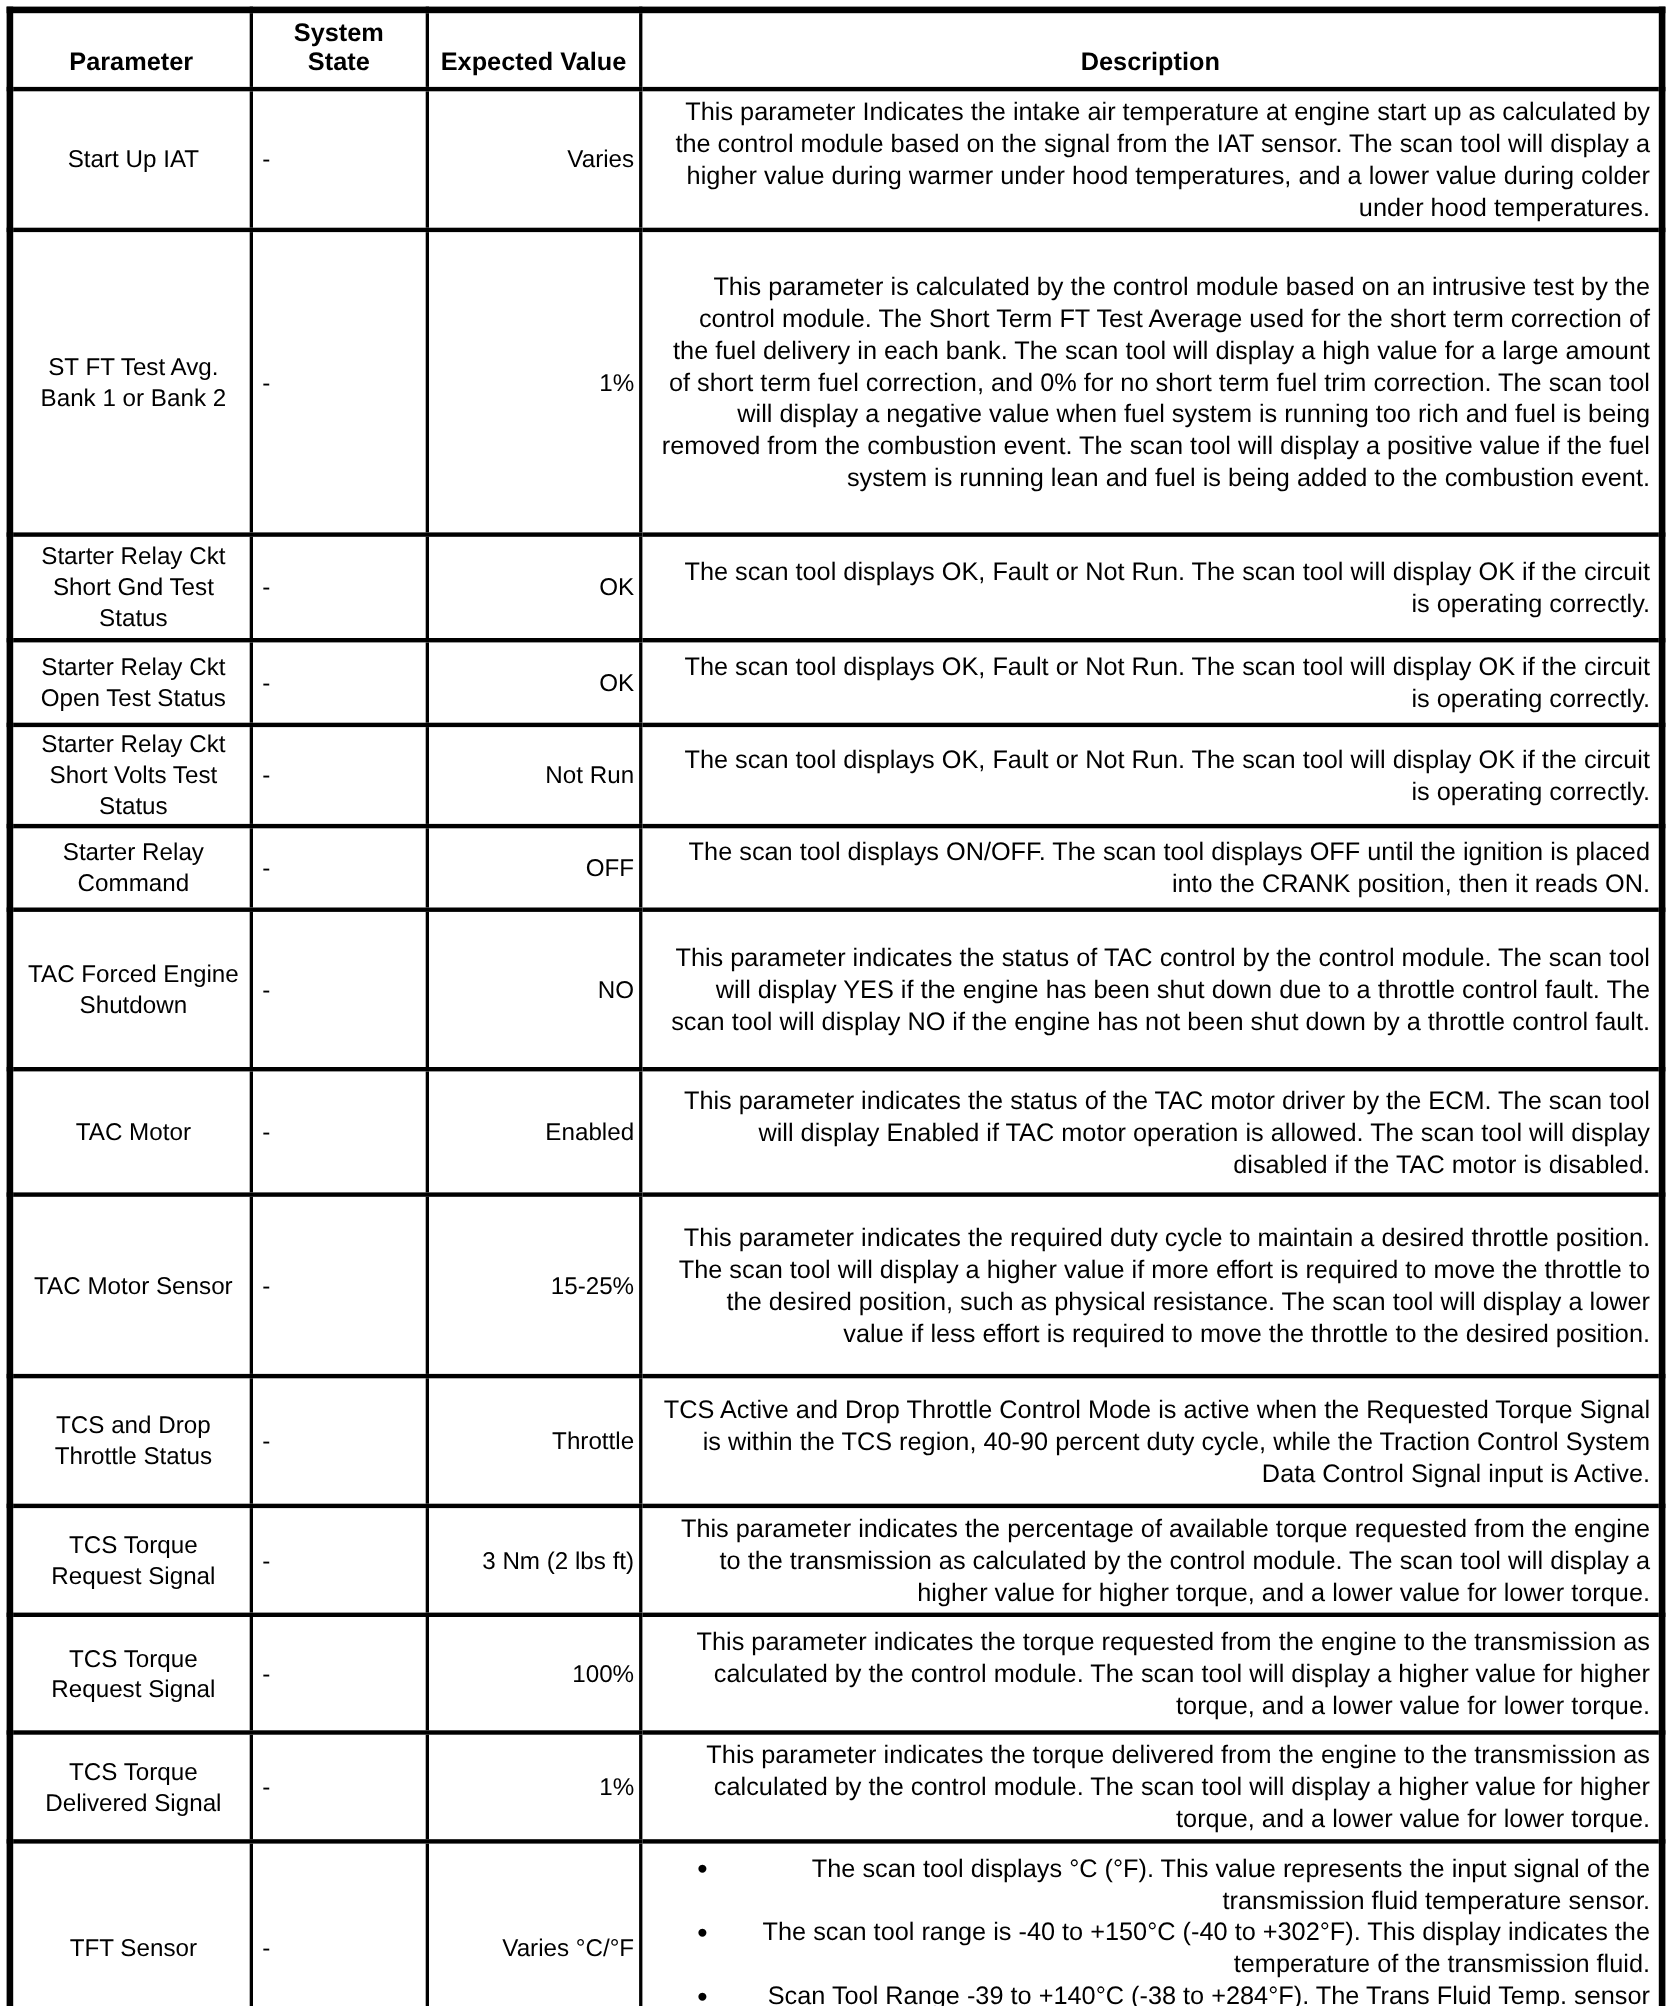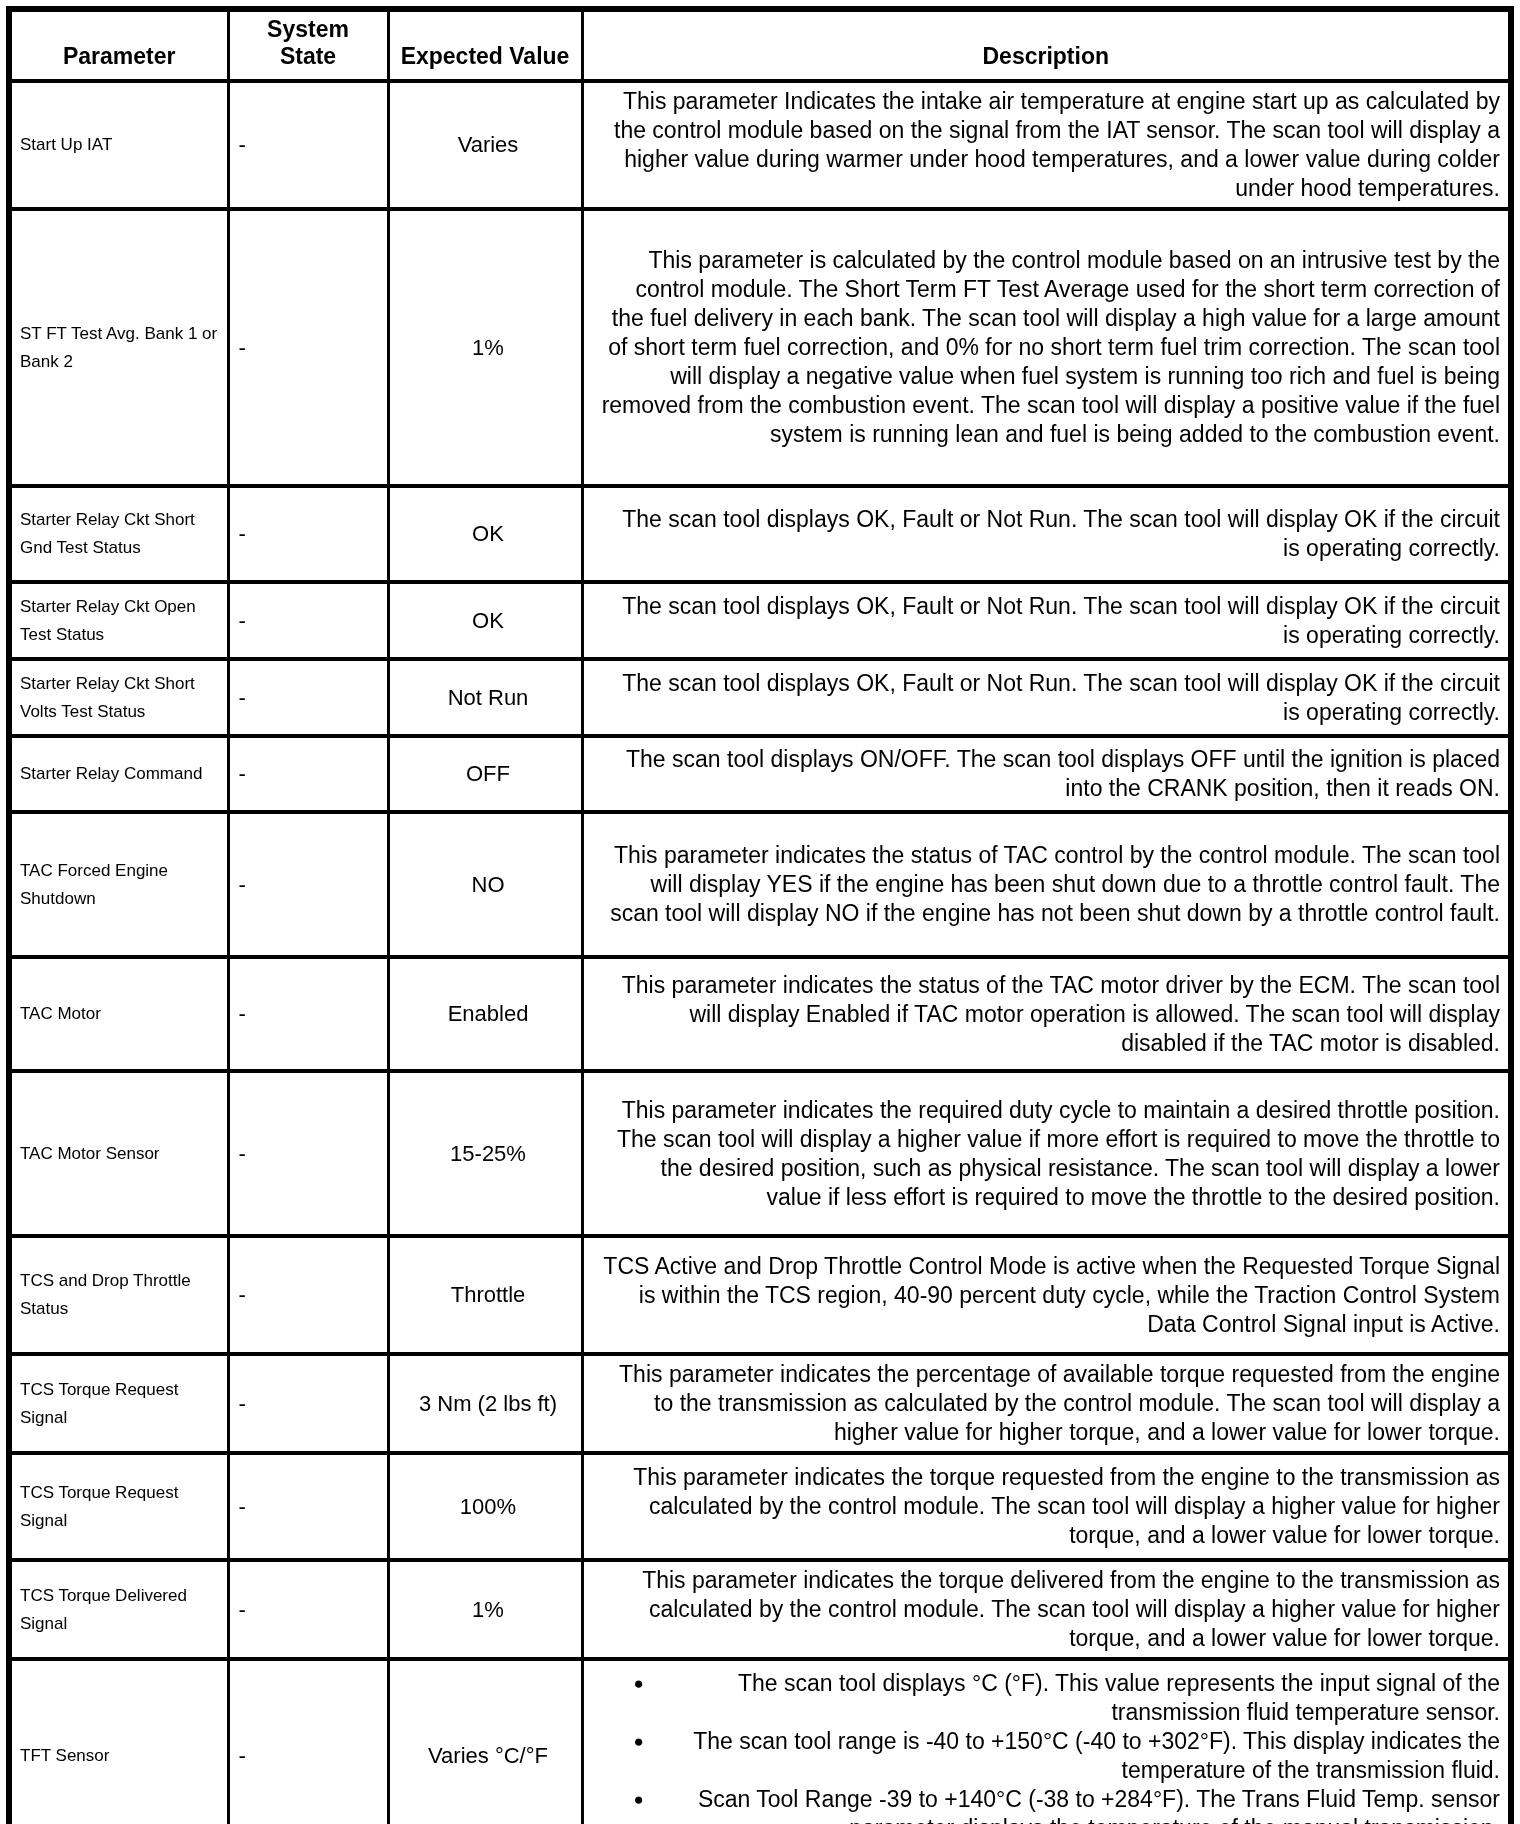--- a/index.html
+++ b/index.html
@@ -42,36 +42,36 @@
     font-size: 23px;
     font-weight: bold;
     text-align: center;
     vertical-align: bottom;
     padding: 4px 2px 9px 2px;
     white-space: pre-line;
     line-height: 27px;
     margin-top: 32px;
   }
   td.param {
-    font-size: 17px;
+    font-size: 22px;
     line-height: 28px;
     padding: 2px 4px 2px 8px;
-    text-align: left;
+    text-align: center;
   }
   td.state {
     font-size: 22px;
     line-height: 28px;
     padding: 2px 4px 2px 9px;
     text-align: left;
   }
   td.expected {
     font-size: 22px;
     line-height: 28px;
     padding: 2px 4px 2px 10px;
-    text-align: center;
+    text-align: right;
   }
   td.desc {
     font-size: 23px;
     line-height: 29px;
     padding: 4px 8px 4px 18px;
     text-align: right;
   }
   td.desc ul {
     list-style: none;
     margin: 0;

